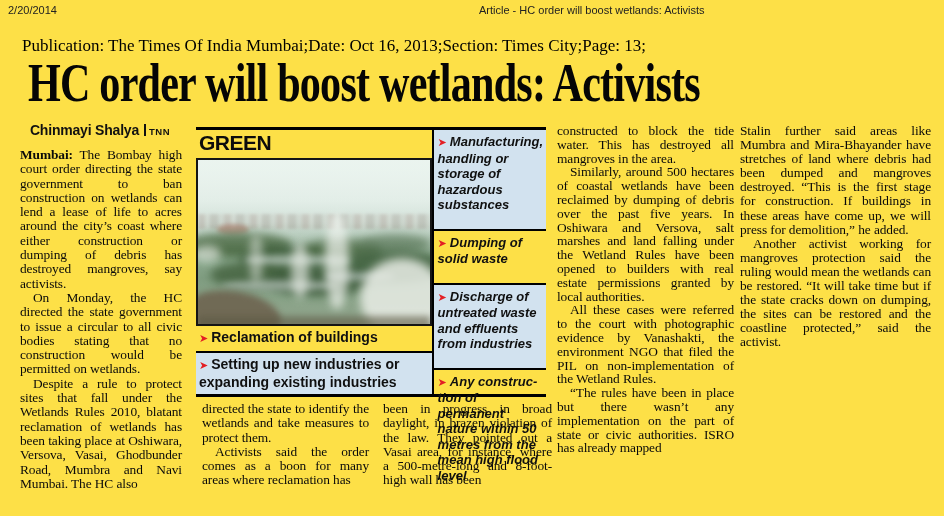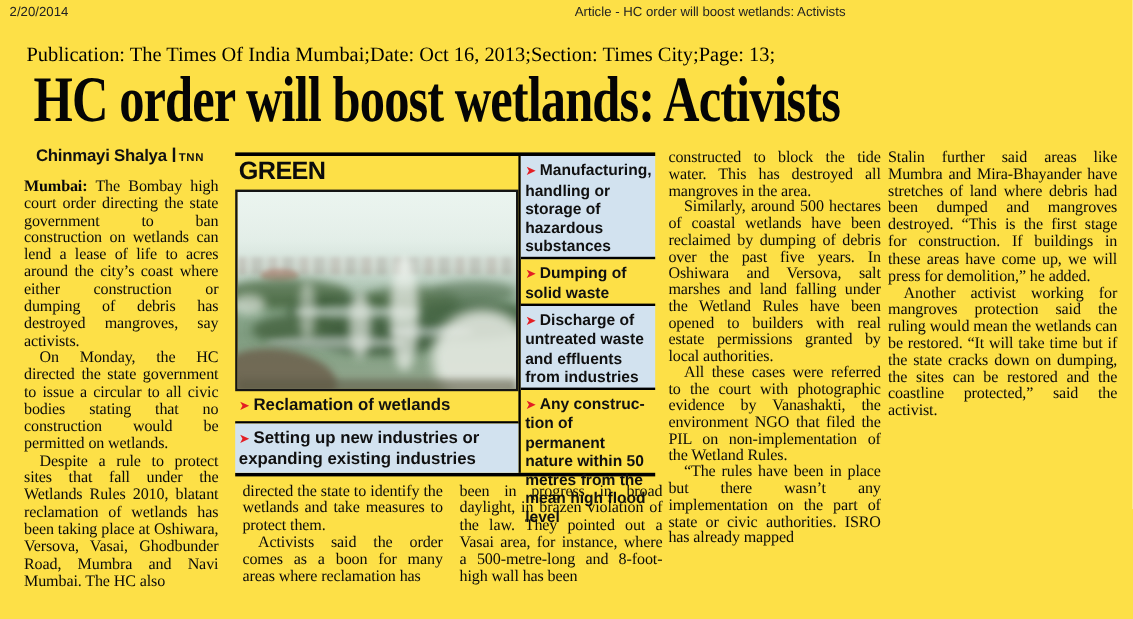--- a/index.html
+++ b/index.html
@@ -79,21 +79,21 @@
          transform:rotate(8deg);opacity:.9;}
   .ph-fg2{left:0;bottom:-4%;width:100%;height:9%;border-radius:0;background:#5d5a45;
           filter:blur(3px);opacity:.6;}
   .ph-haze{left:0;top:0;width:100%;height:100%;border-radius:0;
       background:linear-gradient(180deg,rgba(235,245,240,.85) 0%,rgba(235,245,240,.35) 30%,rgba(255,255,255,0) 55%);}
 
   .cap-row{padding:3px 3px 4px;font-size:14px;font-weight:bold;line-height:16px;color:#101010;}
   .cap-row1{border-bottom:2px solid #000;}
   .cap-row2{background:#d2e2ef;flex:0 0 auto;}
 
-  .side-item{padding:4px 3px 1px 4px;font-size:13px;font-weight:bold;line-height:15.5px;color:#101010;}
+  .side-item{padding:4px 3px 16px 4px;font-size:13px;font-weight:bold;line-height:15.5px;color:#101010;font-style:italic;}
   .side-blue{background:#d2e2ef;}
   .side-item.rule{border-bottom:2px solid #000;}
   .side-last{flex:1;}
 
   .arrow{color:#e31e24;font-size:11px;margin-right:3px;font-family:"DejaVu Sans",sans-serif;}
 </style>
 </head>
 <body>
 
 <div id="page">
@@ -135,21 +135,21 @@
         <div class="ph ph-w3"></div>
         <div class="ph ph-s1"></div>
         <div class="ph ph-s2"></div>
         <div class="ph ph-s3"></div>
         <div class="ph ph-s4"></div>
         <div class="ph ph-s5"></div>
         <div class="ph ph-fg"></div>
         <div class="ph ph-fg2"></div>
         <div class="ph ph-haze"></div>
       </div>
-      <div class="cap-row cap-row1"><span class="arrow">➤</span><span>Reclamation of wetlands</span></div>
+      <div class="cap-row cap-row1"><span class="arrow">➤</span><span>Reclamation of buildings</span></div>
       <div class="cap-row cap-row2"><span class="arrow">➤</span><span>Setting up new industries or expanding existing industries</span></div>
     </div>
     <div class="ig-right">
       <div class="side-item side-blue rule"><span class="arrow">➤</span><span>Manufacturing, handling or storage of hazard­ous substances</span></div>
       <div class="side-item rule"><span class="arrow">➤</span><span>Dumping of solid waste</span></div>
       <div class="side-item side-blue rule"><span class="arrow">➤</span><span>Discharge of untreated waste and effluents from industries</span></div>
       <div class="side-item side-last"><span class="arrow">➤</span><span>Any construc­tion of permanent nature within 50 metres from the mean high flood level</span></div>
     </div>
   </div>
 

